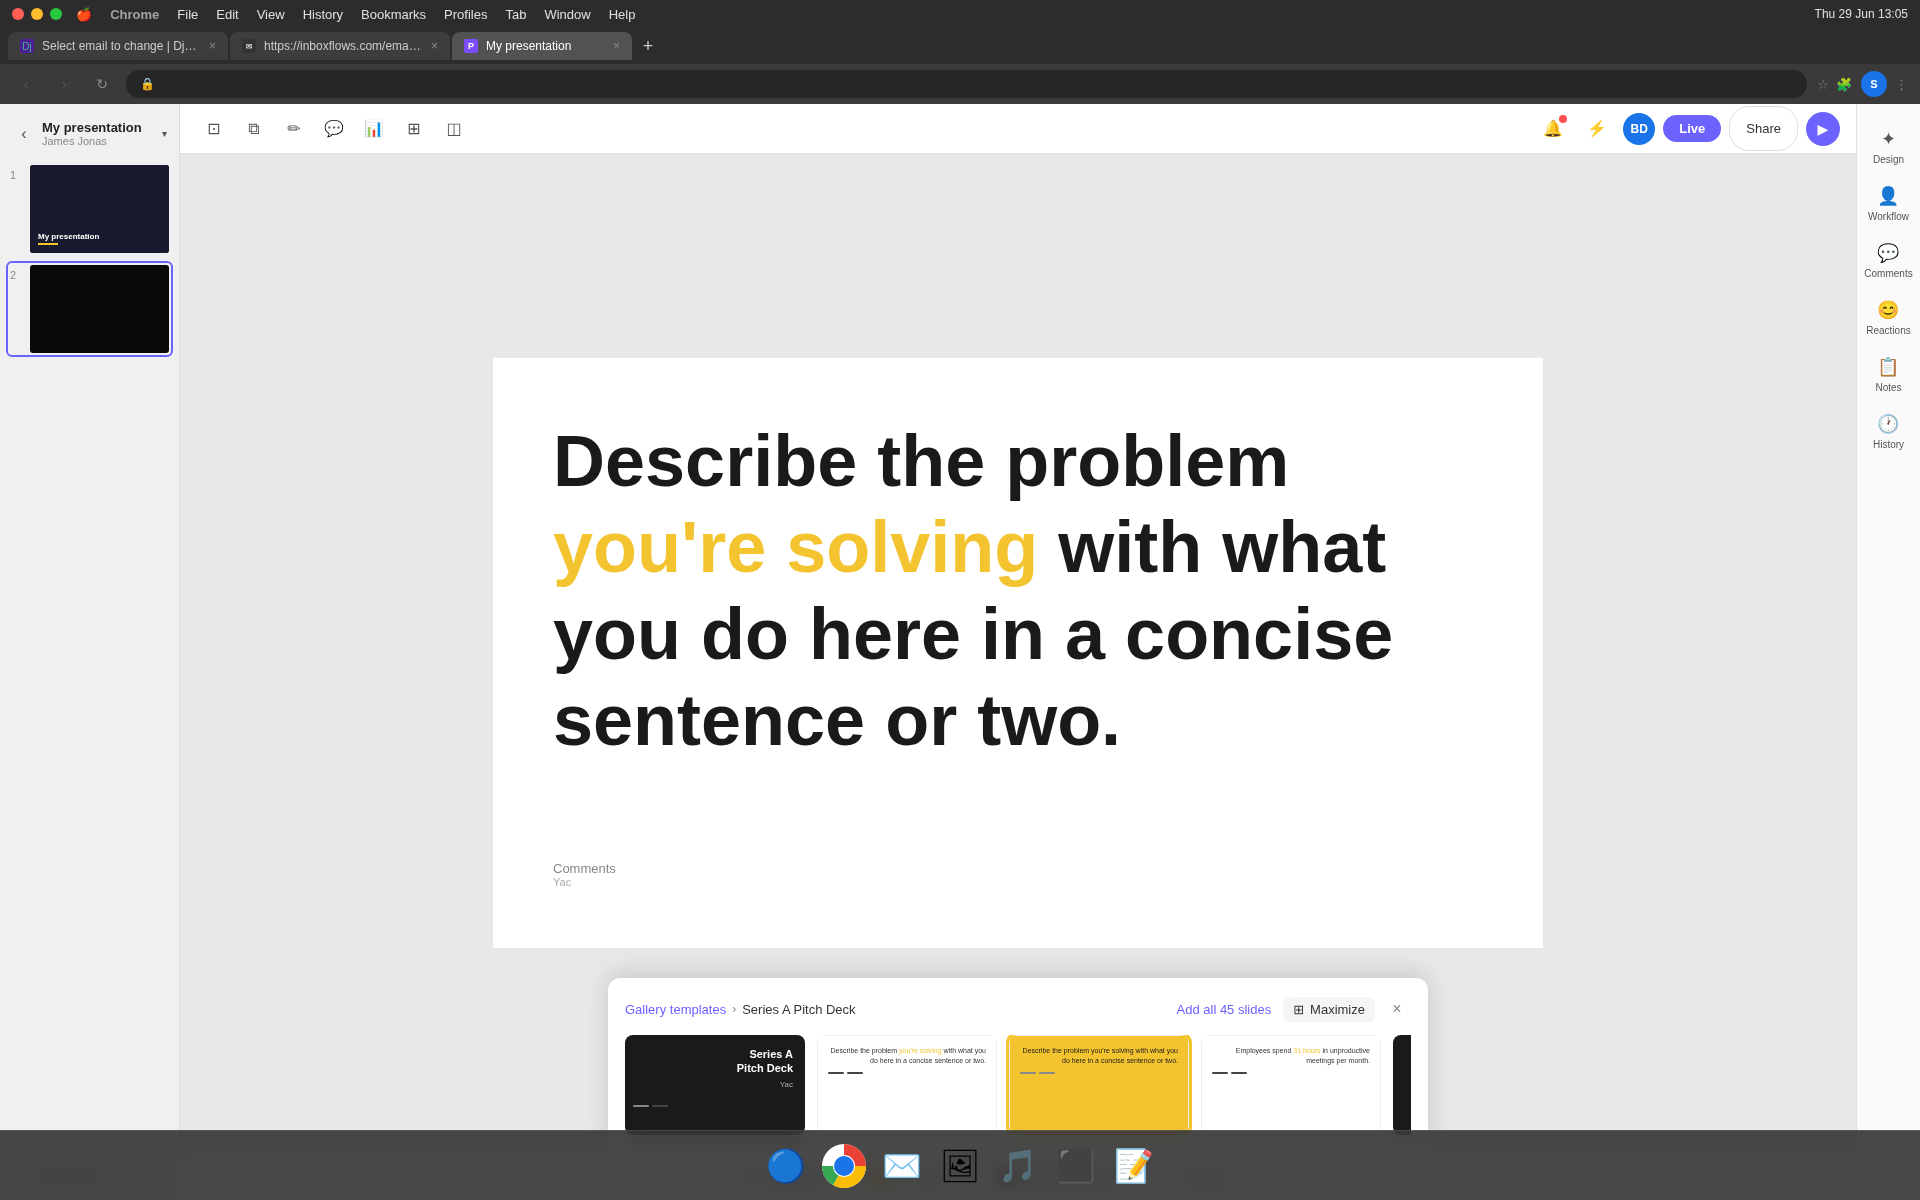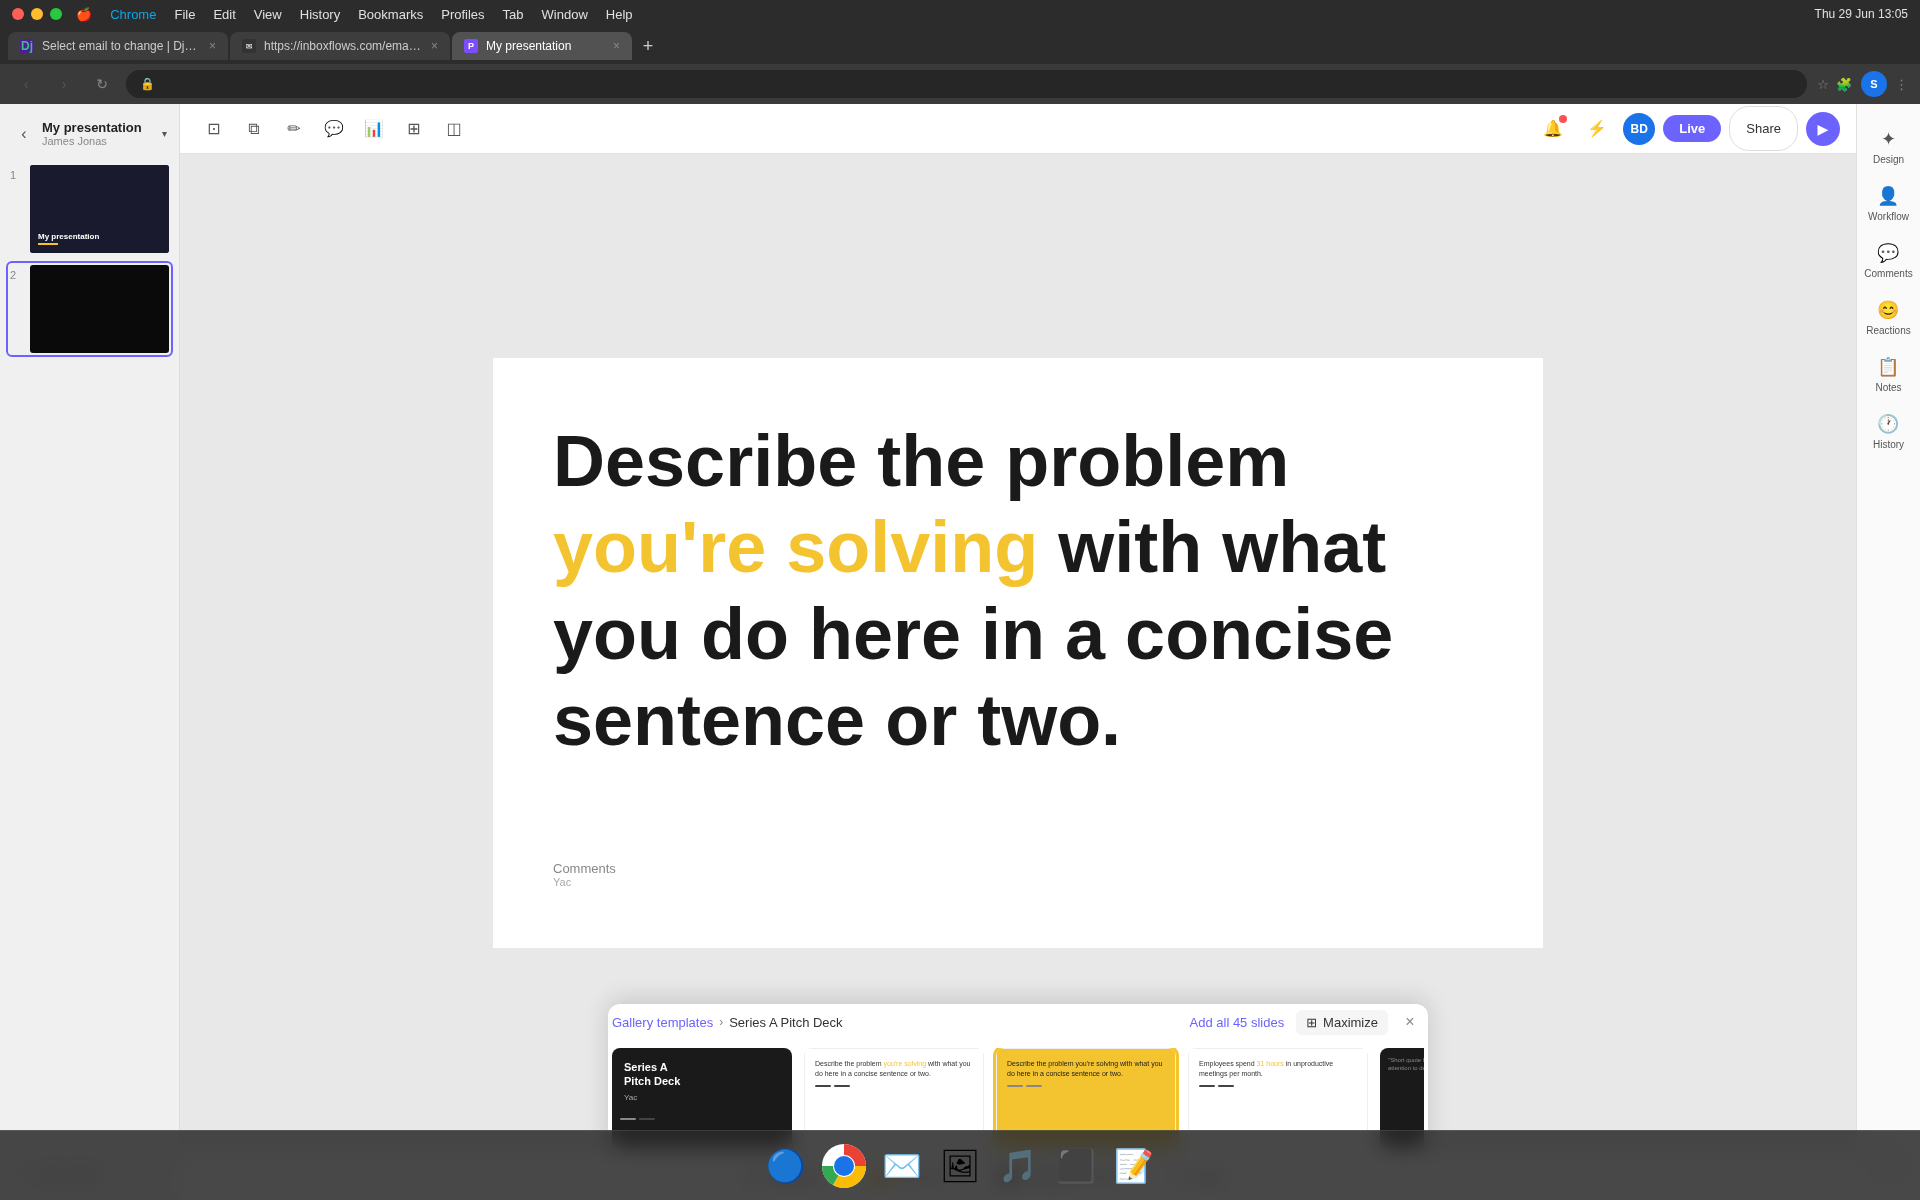--- a/index.html
+++ b/index.html
@@ -11,36 +11,36 @@
       display: flex; align-items: center; padding: 0 12px;
       user-select: none;
     }
     .titlebar-traffic { display: flex; gap: 7px; align-items: center; }
     .traffic-btn { width: 12px; height: 12px; border-radius: 50%; }
     .traffic-close { background: #ff5f57; }
     .traffic-min { background: #febc2e; }
     .traffic-max { background: #28c840; }
     .titlebar-menu { display: flex; gap: 18px; margin-left: 14px; align-items: center; }
     .titlebar-menu-item { color: #e0e0e0; font-size: 13px; cursor: pointer; }
-    .titlebar-menu-item.active { color: #0ea5e9; font-weight: 400; }
+    .titlebar-menu-item.active { color: #a3a3a3; font-weight: 700; }
     .titlebar-right { margin-left: auto; display: flex; align-items: center; gap: 10px; }
     .titlebar-time { color: #e0e0e0; font-size: 12px; }
 
     
     .browser-chrome { width: 100%; background: #3a3a3a; }
     .tab-bar { display: flex; align-items: center; height: 36px; background: #2c2c2c; padding: 0 8px; gap: 2px; }
     .tab { display: flex; align-items: center; height: 28px; background: #3d3d3d; border-radius: 8px 8px 0 0; padding: 0 12px; gap: 8px; min-width: 180px; max-width: 220px; cursor: pointer; }
     .tab.active { background: #525252; }
     .tab-favicon { width: 14px; height: 14px; border-radius: 2px; background: #888; flex-shrink: 0; font-size: 10px; display: flex; align-items: center; justify-content: center; }
     .tab-title { font-size: 12px; color: #ccc; overflow: hidden; text-overflow: ellipsis; white-space: nowrap; flex: 1; }
     .tab.active .tab-title { color: #fff; }
     .tab-close { color: #888; font-size: 12px; cursor: pointer; flex-shrink: 0; }
     .tab-new { width: 28px; height: 28px; display: flex; align-items: center; justify-content: center; color: #ccc; font-size: 18px; cursor: pointer; border-radius: 50%; }
     .tab-favicon-pitch { background: #7c4dff; color: #fff; font-size: 9px; font-weight: bold; }
-    .tab-favicon-django { background: #4c1d95; color: #44b78b; font-size: 12px; font-weight: bold; }
+    .tab-favicon-django { background: #4c1d95; color: #44b78b; font-size: 10px; font-weight: normal; }
     .tab-favicon-inbox { background: #333; color: #fff; font-size: 8px; }
 
     .address-bar-row { display: flex; align-items: center; height: 40px; background: #3a3a3a; padding: 0 12px; gap: 10px; }
     .nav-btn { width: 28px; height: 28px; display: flex; align-items: center; justify-content: center; color: #888; font-size: 14px; cursor: pointer; border-radius: 4px; }
     .nav-btn.disabled { color: #555; cursor: default; }
     .address-bar { flex: 1; height: 28px; background: #262626; border-radius: 14px; display: flex; align-items: center; padding: 0 14px; gap: 8px; }
     .address-text { font-size: 12px; color: #ccc; overflow: hidden; text-overflow: ellipsis; white-space: nowrap; }
     .address-bar-right { display: flex; align-items: center; gap: 8px; }
     .addr-icon { color: #888; font-size: 13px; cursor: pointer; }
     .profile-circle { width: 26px; height: 26px; border-radius: 50%; background: #1a73e8; display: flex; align-items: center; justify-content: center; color: #fff; font-size: 11px; font-weight: bold; }
@@ -80,21 +80,21 @@
     .notif-badge { position: absolute; top: 4px; right: 4px; width: 8px; height: 8px; background: #ff5252; border-radius: 50%; }
     .avatar-btn { width: 32px; height: 32px; border-radius: 50%; background: #1a73e8; display: flex; align-items: center; justify-content: center; color: #fff; font-size: 12px; font-weight: bold; cursor: pointer; }
 
     
     .canvas-area { flex: 1; background: #e8e8e8; display: flex; align-items: center; justify-content: center; position: relative; overflow: hidden; }
     .slide-canvas { background: #fff; width: 1050px; height: 590px; position: relative; display: flex; align-items: flex-start; justify-content: flex-start; padding: 60px 60px 0 60px; }
     .slide-text { font-size: 72px; font-weight: 700; line-height: 1.2; color: #1a1a1a; max-width: 900px; }
     .slide-text-highlight { color: #f4c430; }
 
     
-    .template-panel { position: absolute; bottom: 0; left: 50%; transform: translateX(-50%); width: 820px; background: #fff; border-radius: 12px 12px 0 0; box-shadow: 0 -4px 24px rgba(0,0,0,0.15); padding: 4px; }
+    .template-panel { position: absolute; bottom: 0; left: 50%; transform: translateX(-50%); width: 820px; background: #fff; border-radius: 12px 12px 0 0; box-shadow: 0 -4px 24px rgba(0,0,0,0.15); padding: 17px; text-align: right; }
     .template-panel-header { display: flex; align-items: center; margin-bottom: 12px; }
     .template-breadcrumb { display: flex; align-items: center; gap: 6px; flex: 1; }
     .breadcrumb-link { color: #6c63ff; font-size: 13px; font-weight: 500; cursor: pointer; }
     .breadcrumb-sep { color: #888; font-size: 12px; }
     .breadcrumb-current { color: #333; font-size: 13px; font-weight: 500; }
     .add-all-link { color: #6c63ff; font-size: 13px; font-weight: 500; cursor: pointer; margin-right: 12px; }
     .maximize-btn { display: flex; align-items: center; gap: 6px; background: #f5f5f5; border-radius: 6px; padding: 5px 10px; cursor: pointer; font-size: 13px; color: #333; }
     .close-panel-btn { width: 28px; height: 28px; display: flex; align-items: center; justify-content: center; cursor: pointer; color: #888; font-size: 16px; margin-left: 8px; }
 
     .template-slides { display: flex; gap: 12px; overflow-x: auto; }

